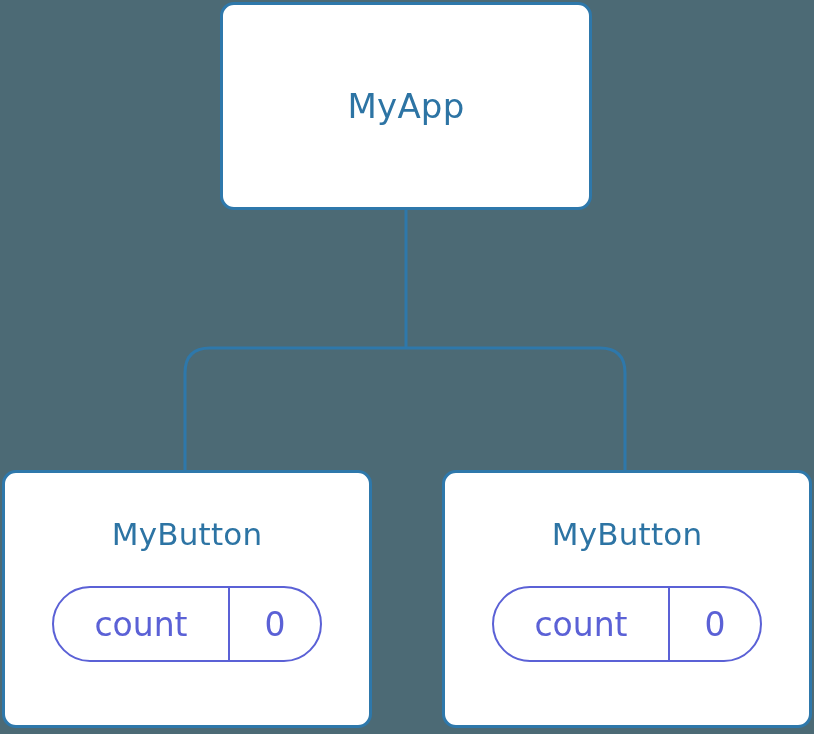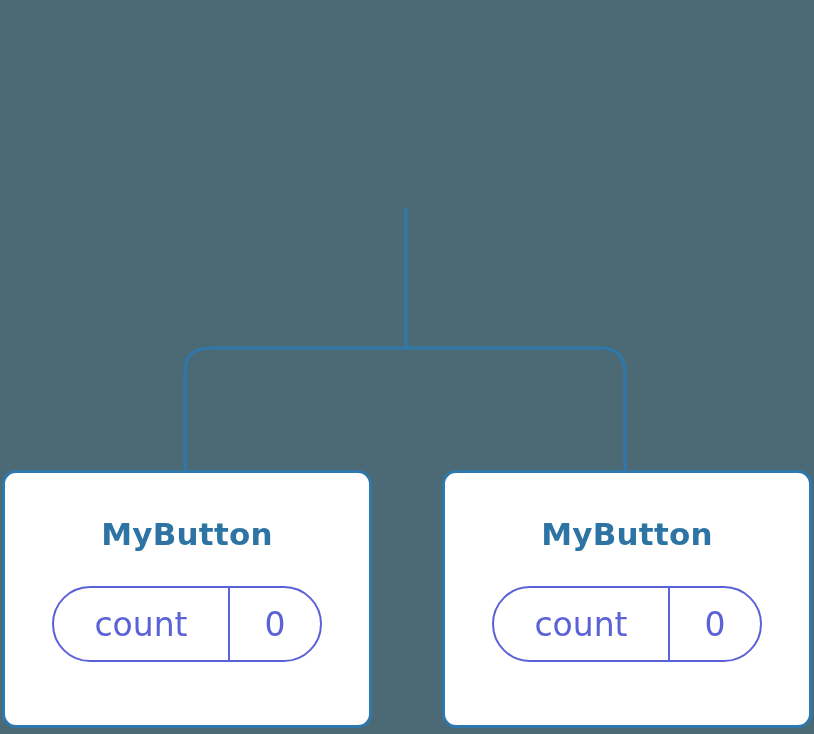--- a/index.html
+++ b/index.html
@@ -64,21 +64,20 @@
   .node-title {
     color: #2d74a4;
     font-size: 34px;
     line-height: 1;
     letter-spacing: 0.2px;
     white-space: nowrap;
     font-weight: 400;
   }
   .node-leaf .node-title {
     font-size: 31px;
-    font-weight: bold;
   }
 
   
   .state-pill {
     margin-top: 36px;
     height: 76px;
     border: 2px solid #5b61d6;
     border-radius: 49px;
     box-sizing: border-box;
     display: flex;
@@ -112,20 +111,23 @@
 
   <svg id="wires" viewBox="0 0 814 734" width="814" height="734" xmlns="http://www.w3.org/2000/svg" aria-hidden="true">
 
     <path d="M 406 208 L 406 348" fill="none" stroke="#2e78ab" stroke-width="3" stroke-linecap="butt"></path>
 
     <path d="M 406 348 L 210 348 Q 185 348 185 373 L 185 472" fill="none" stroke="#2e78ab" stroke-width="3" stroke-linecap="butt"></path>
 
     <path d="M 406 348 L 600 348 Q 625 348 625 373 L 625 472" fill="none" stroke="#2e78ab" stroke-width="3" stroke-linecap="butt"></path>
   </svg>
 
+  <div class="node node-root">
+    <div class="node-title">MyApp</div>
+  </div>
 
   <div class="node node-leaf node-leaf-left">
     <div class="node-title">MyButton</div>
     <div class="state-pill">
       <div class="pill-key">count</div>
       <div class="pill-val">0</div>
     </div>
   </div>
 
   <div class="node node-leaf node-leaf-right">

